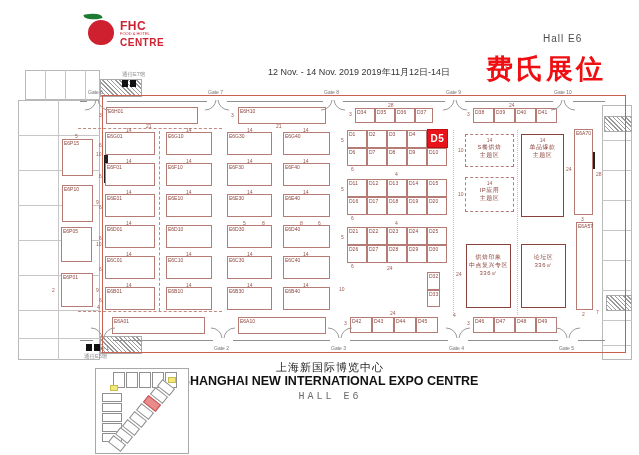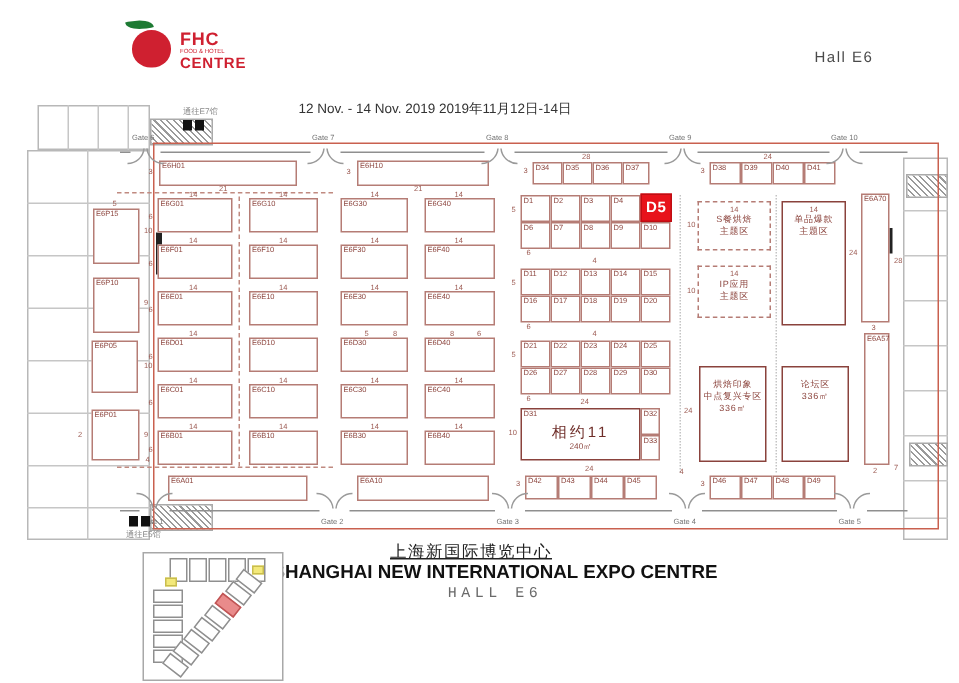--- a/index.html
+++ b/index.html
@@ -7,21 +7,21 @@
     font-family:"Liberation Sans",sans-serif;overflow:hidden;}
   
   .logo-apple{position:absolute;left:88px;top:20px;width:26px;height:25px;background:#cf2030;border-radius:50% 50% 48% 48%;}
   .logo-leaf{position:absolute;left:84px;top:13px;width:18px;height:7px;background:#1d7a33;border-radius:0 90% 0 90%;transform:rotate(-12deg);}
   .logo-fhc{position:absolute;left:120px;top:19px;font-size:12px;font-weight:bold;color:#cf2030;letter-spacing:.5px;}
   .logo-sub{position:absolute;left:120px;top:31px;font-size:4px;color:#cf2030;}
   .logo-china{position:absolute;left:120px;top:37px;font-size:10px;font-weight:bold;color:#cf2030;letter-spacing:.5px;}
   .title-en{position:absolute;left:140px;top:22px;width:300px;text-align:center;font-size:12.5px;color:#3a3a3a;letter-spacing:1.5px;word-spacing:3px;}
   .hall-top{position:absolute;left:543px;top:33px;font-size:10px;color:#4a4a4a;letter-spacing:1px;}
   .title-cn{position:absolute;left:130px;top:47px;width:320px;text-align:center;font-size:15px;color:#1c1c1c;letter-spacing:1.5px;}
-  .dates{position:absolute;left:130px;top:66px;width:320px;text-align:center;font-size:9px;color:#333;}
+  .dates{position:absolute;left:130px;top:66px;width:320px;text-align:right;font-size:9px;color:#333;}
   .note-red{position:absolute;left:486px;top:51px;font-size:27px;font-weight:bold;color:#ef0e11;letter-spacing:3px;}
   
   #plan{position:absolute;left:0;top:0;width:639px;height:455px;}
   #hall-border{position:absolute;left:102px;top:95px;width:524px;height:258px;border:1px solid #c9604f;box-sizing:border-box;}
   .booth{position:absolute;border:1px solid #b57c75;background:#fff;box-sizing:border-box;}
   .blabel{position:absolute;top:0;left:1px;font-size:5px;color:#8d463f;white-space:nowrap;line-height:1.2;}
   .hl{background:#e8131b;border:1px solid #c00d12;display:flex;align-items:center;justify-content:center;z-index:5;}
   .hl .hltxt{color:#fff;font-weight:bold;font-size:10px;letter-spacing:.5px;}
   .dim{position:absolute;font-size:5px;color:#9c5a52;line-height:1;white-space:nowrap;}
   .gate{position:absolute;width:26px;height:12px;}
@@ -39,21 +39,21 @@
   .hatch{position:absolute;border:1px solid #aaa;background:repeating-linear-gradient(45deg,#9a9a9a 0,#9a9a9a 1px,transparent 1px,transparent 3px);}
   .blackbar{position:absolute;background:#222;}
   .wc{position:absolute;display:flex;gap:2px;}
   .wc i{width:6px;height:7px;background:#111;display:block;}
   .note{position:absolute;font-size:5.5px;color:#8a8a8a;white-space:nowrap;}
   .meet{position:absolute;border:1px solid #8a423c;box-sizing:border-box;background:#fff;}
   .meet .corner{position:absolute;top:0;left:1px;font-size:5px;color:#8d463f;}
   .meet .mtitle{position:absolute;left:0;top:8px;width:100%;text-align:center;font-size:10px;color:#6e2d28;letter-spacing:2px;}
   .meet .marea{position:absolute;left:0;top:21px;width:100%;text-align:center;font-size:5.5px;color:#8d463f;}
   
-  .footer-cn{position:absolute;left:164px;top:360px;width:300px;text-align:center;font-size:11px;color:#222;letter-spacing:1px;text-decoration:underline;}
+  .footer-cn{position:absolute;left:180px;top:360px;width:300px;text-align:center;font-size:11px;color:#222;letter-spacing:1px;}
   .footer-en{position:absolute;left:180px;top:374px;width:300px;text-align:center;font-size:12.5px;font-weight:bold;color:#111;}
   .footer-hall{position:absolute;left:180px;top:391px;width:300px;text-align:center;font-size:10px;color:#6a6a6a;letter-spacing:3px;font-family:"Liberation Mono",monospace;}
   
   #inset{position:absolute;left:95px;top:368px;width:92px;height:84px;border:1px solid #a8a8a8;background:#fff;}
   .icel{position:absolute;border:1px solid #8f8f8f;background:#fff;box-sizing:border-box;}
   .icel.red{background:#e98b8b;border-color:#c05555;}
   .imark{position:absolute;background:#f3e97a;border:1px solid #c9bd4e;box-sizing:border-box;}
 </style>
 </head>
 <body>
@@ -62,20 +62,21 @@
 
   <div>
     <div class="logo-leaf"></div>
     <div class="logo-apple"></div>
     <div class="logo-fhc">FHC</div>
     <div class="logo-sub">FOOD &amp; HOTEL</div>
     <div class="logo-china">CENTRE</div>
   </div>
   <div class="hall-top">Hall E6</div>
   <div class="dates">12 Nov. - 14 Nov. 2019   2019年11月12日-14日</div>
+  <div class="note-red">费氏展位</div>
 
   <div id="plan">
 
     <div class="bldg" style="left:25px;top:70px;width:75px;height:30px;"></div>
     <div class="bline" style="left:45px;top:70px;width:1px;height:30px;"></div>
     <div class="bline" style="left:65px;top:70px;width:1px;height:30px;"></div>
     <div class="bline" style="left:85px;top:70px;width:1px;height:30px;"></div>
     <div class="bldg" style="left:18px;top:100px;width:82px;height:260px;"></div>
     <div class="bline" style="left:18px;top:135px;width:82px;height:1px;"></div>
     <div class="bline" style="left:18px;top:170px;width:82px;height:1px;"></div>
@@ -350,25 +351,20 @@
         <span class="blabel">D33</span>
       </div>
       <div class="booth" style="left: 574px; top: 129px; width: 19px; height: 86px;">
         <span class="blabel">E6A70</span>
       </div>
       <div class="booth" style="left: 576px; top: 222px; width: 17px; height: 88px;">
         <span class="blabel">E6A57</span>
       </div>
       <div class="booth hl" style="left: 427px; top: 129px; width: 21px; height: 19px;">
         <span class="hltxt">D5</span>
-      </div>
-      <div class="meet" style="left: 347px; top: 272px; width: 80px; height: 35px;">
-        <span class="corner">D31</span>
-        <div class="mtitle">相约11</div>
-        <div class="marea">240㎡</div>
       </div>
       <div class="theme dashed" style="left: 465px; top: 134px; width: 49px; height: 33px;">
         <span class="tdim">14</span>
         <div class="tline">S餐烘焙</div>
         <div class="tline">主题区</div>
       </div>
       <div class="theme dashed" style="left: 465px; top: 177px; width: 49px; height: 35px;">
         <span class="tdim">14</span>
         <div class="tline">IP应用</div>
         <div class="tline">主题区</div>

